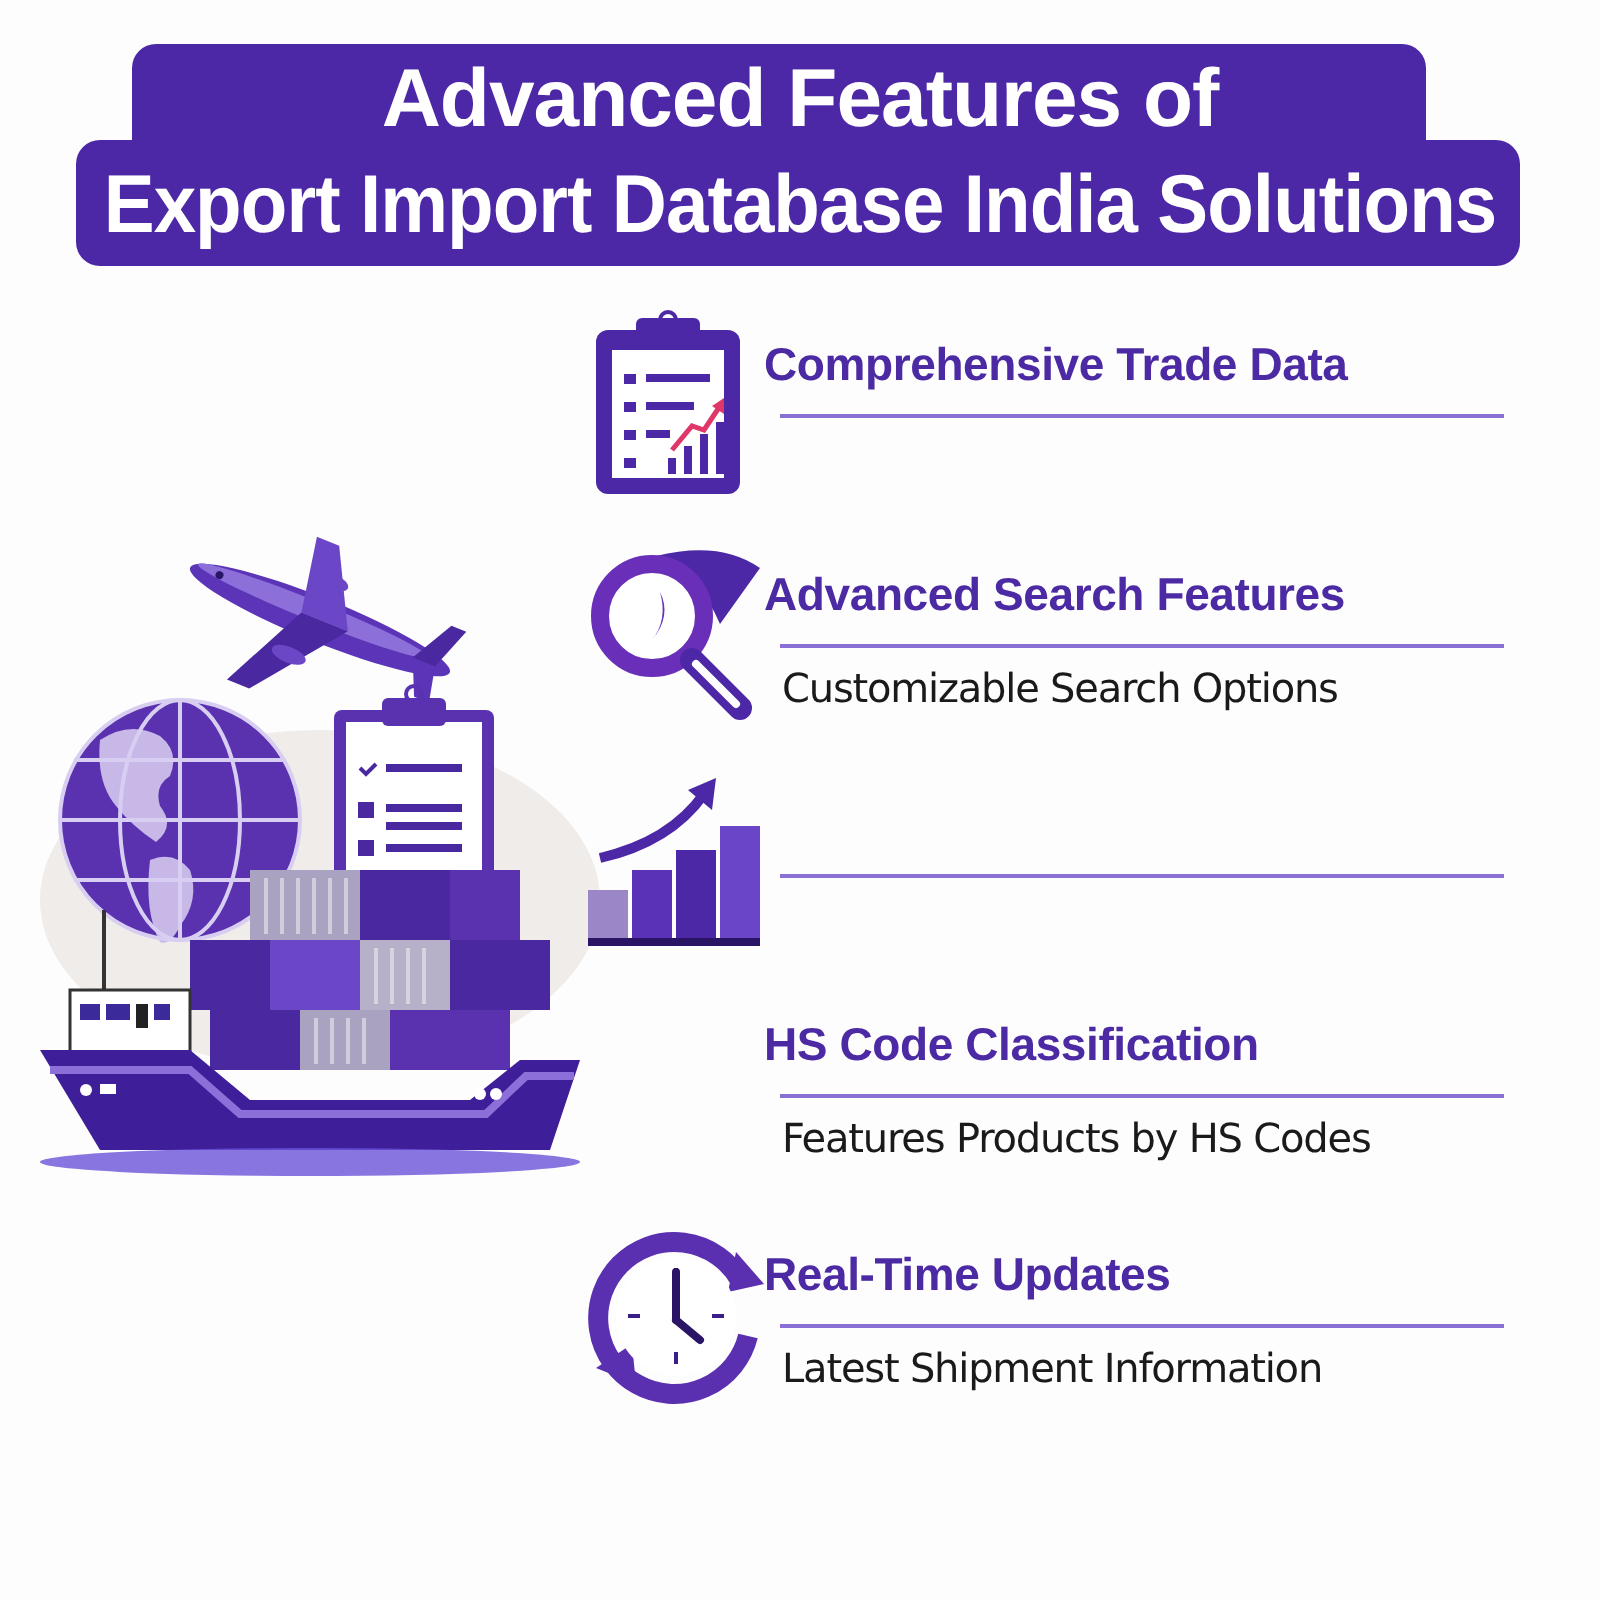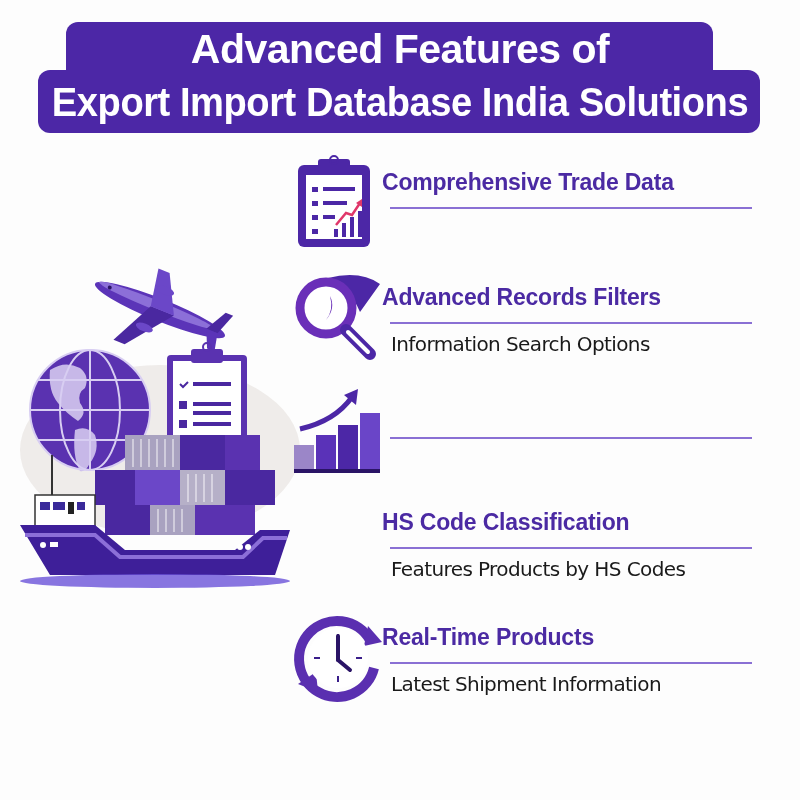--- a/index.html
+++ b/index.html
@@ -179,23 +179,23 @@
 <div class="feature" style="top:270px;">
   <div class="icon">
     <svg width="96" height="96" viewBox="0 0 96 96">
       <path d="M38 8 Q70 0 90 14 L70 42 Q60 18 38 8 Z" fill="#4c27a6"></path>
       <circle cx="36" cy="38" r="26" fill="#ffffff" stroke="#6a2fb8" stroke-width="9"></circle>
       <path d="M40 26 Q46 38 36 50 Q44 40 40 26 Z" fill="#6a2fb8"></path>
       <line x1="56" y1="60" x2="80" y2="84" stroke="#4c27a6" stroke-width="12" stroke-linecap="round"></line>
       <line x1="58" y1="62" x2="78" y2="82" stroke="#ffffff" stroke-width="4" stroke-linecap="round"></line>
     </svg>
   </div>
-  <div class="title">Advanced Records Filters</div>
-  <div class="divider"></div>
-  <div class="subtitle">Information Search Options</div>
+  <div class="title">Advanced Search Features</div>
+  <div class="divider"></div>
+  <div class="subtitle">Customizable Search Options</div>
 </div>
 
 <div class="feature" style="top:385px;">
   <div class="icon">
     <svg width="96" height="96" viewBox="0 0 96 96">
       <rect x="4" y="60" width="20" height="24" fill="#9b86c8"></rect>
       <rect x="26" y="50" width="20" height="34" fill="#5a32b8"></rect>
       <rect x="48" y="40" width="20" height="44" fill="#4c27a6"></rect>
       <rect x="70" y="28" width="20" height="56" fill="#6a45c8"></rect>
       <rect x="4" y="84" width="86" height="4" fill="#2a1466"></rect>
@@ -220,16 +220,16 @@
       <polygon points="8,74 26,62 28,82" fill="#5a2fb0"></polygon>
       <circle cx="48" cy="48" r="30" fill="#ffffff"></circle>
       <line x1="48" y1="24" x2="48" y2="30" stroke="#3a1e8a" stroke-width="2"></line>
       <line x1="48" y1="66" x2="48" y2="72" stroke="#3a1e8a" stroke-width="2"></line>
       <line x1="24" y1="48" x2="30" y2="48" stroke="#3a1e8a" stroke-width="2"></line>
       <line x1="66" y1="48" x2="72" y2="48" stroke="#3a1e8a" stroke-width="2"></line>
       <line x1="48" y1="26" x2="48" y2="50" stroke="#2a1466" stroke-width="4" stroke-linecap="round"></line>
       <line x1="48" y1="50" x2="60" y2="60" stroke="#2a1466" stroke-width="4" stroke-linecap="round"></line>
     </svg>
   </div>
-  <div class="title">Real-Time Products</div>
+  <div class="title">Real-Time Updates</div>
   <div class="divider"></div>
   <div class="subtitle">Latest Shipment Information</div>
 </div>
 
 </body></html>

